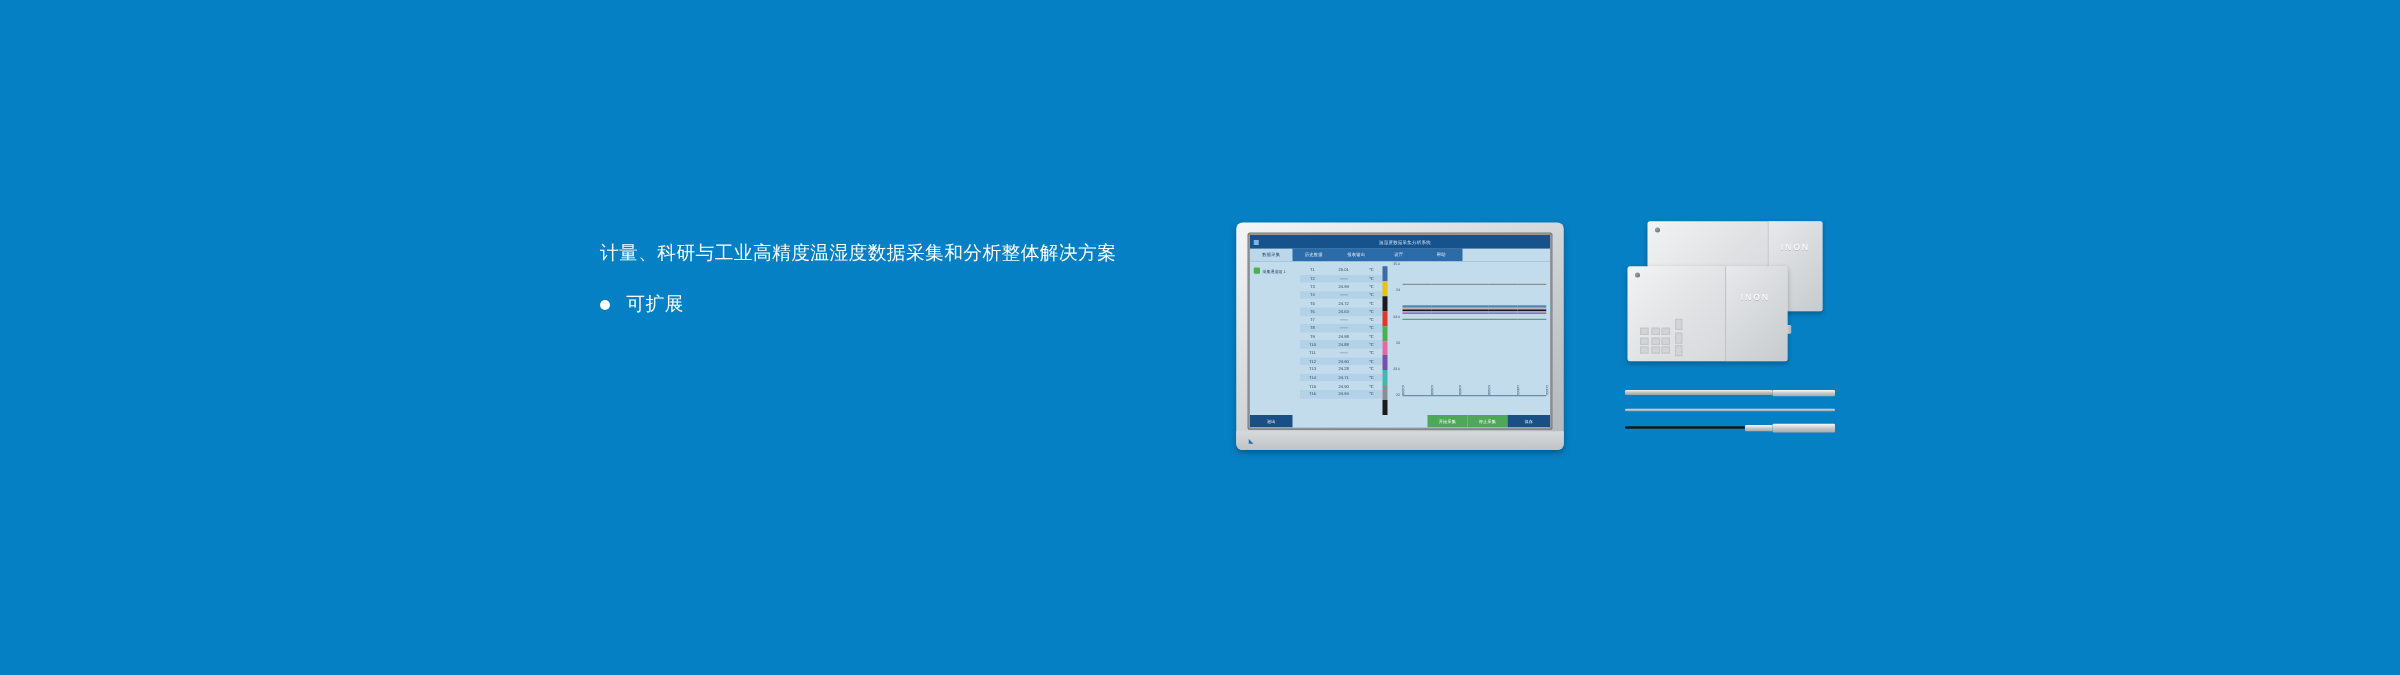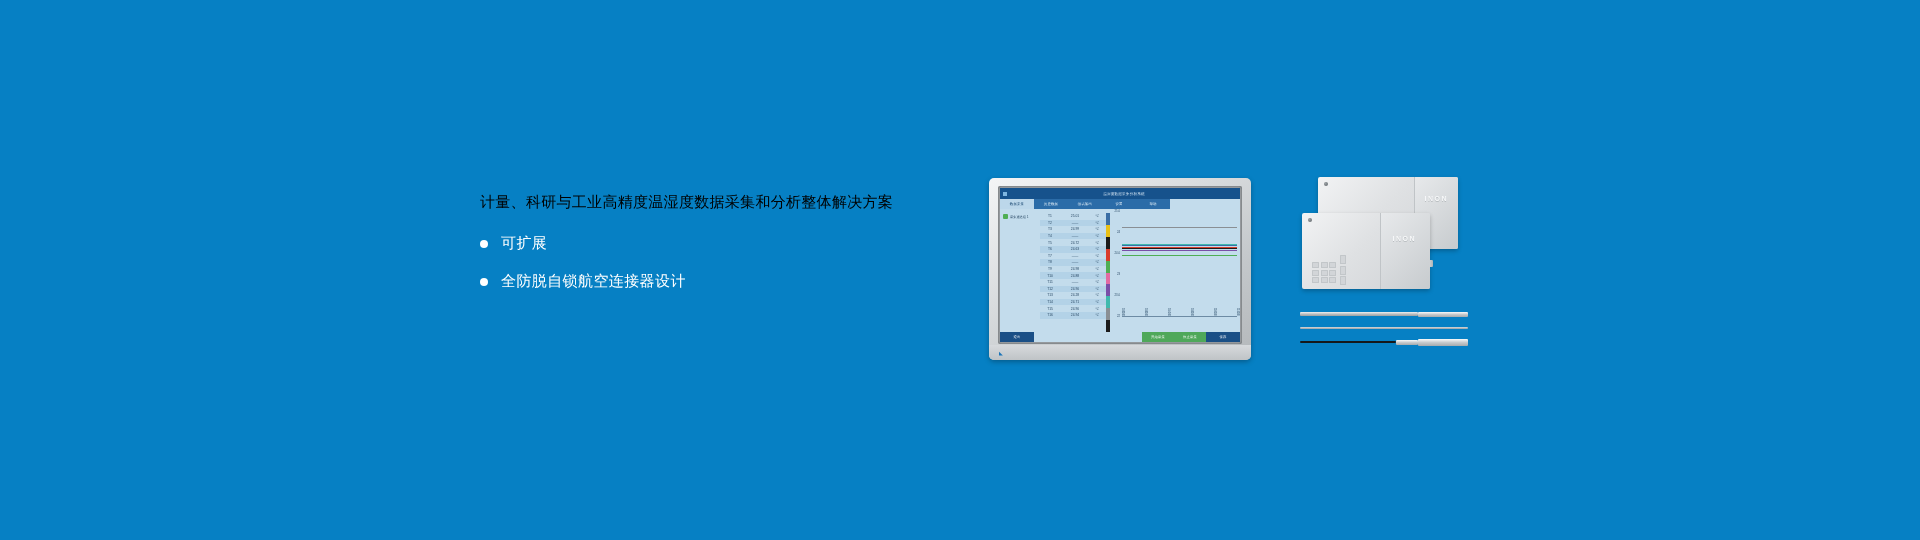--- a/index.html
+++ b/index.html
@@ -12,21 +12,21 @@
   }
   .banner { position:absolute; inset:0; background:#0680c4; }
 
   
   .copy { position:absolute; left:480px; top:176px; width:480px; }
   .headline {
     font-size:27px; font-weight:bold; color:#ffffff;
     letter-spacing:1px; line-height:1.15; white-space:nowrap;
   }
   .subhead {
-    margin-top:17px; font-size:15px; color:#000000;
+    margin-top:17px; font-size:15px; color:#ffffff;
     letter-spacing:.3px; white-space:nowrap; font-weight:normal;
   }
   .features { margin-top:22px; list-style:none; }
   .feature { display:flex; align-items:center; margin-bottom:19px; }
   .dot {
     width:8px; height:8px; border-radius:50%; background:#ffffff;
     margin-right:13px; flex:0 0 auto;
   }
   .feature-label { font-size:15px; color:#ffffff; letter-spacing:.4px; white-space:nowrap; }
 
@@ -148,24 +148,20 @@
 <body>
 
 <div class="banner">
 
   <div class="copy">
     <div class="subhead">计量、科研与工业高精度温湿度数据采集和分析整体解决方案</div>
     <ul class="features">
       <li class="feature">
         <span class="dot"></span>
         <span class="feature-label">可扩展</span>
-      </li>
-      <li class="feature">
-        <span class="dot"></span>
-        <span class="feature-label">全防脱自锁航空连接器设计</span>
       </li>
     </ul>
   </div>
 
   <div class="monitor">
     <div class="mon-outer">
       <div class="mon-inner">
         <div class="screen">
 
           <div class="title-bar">

